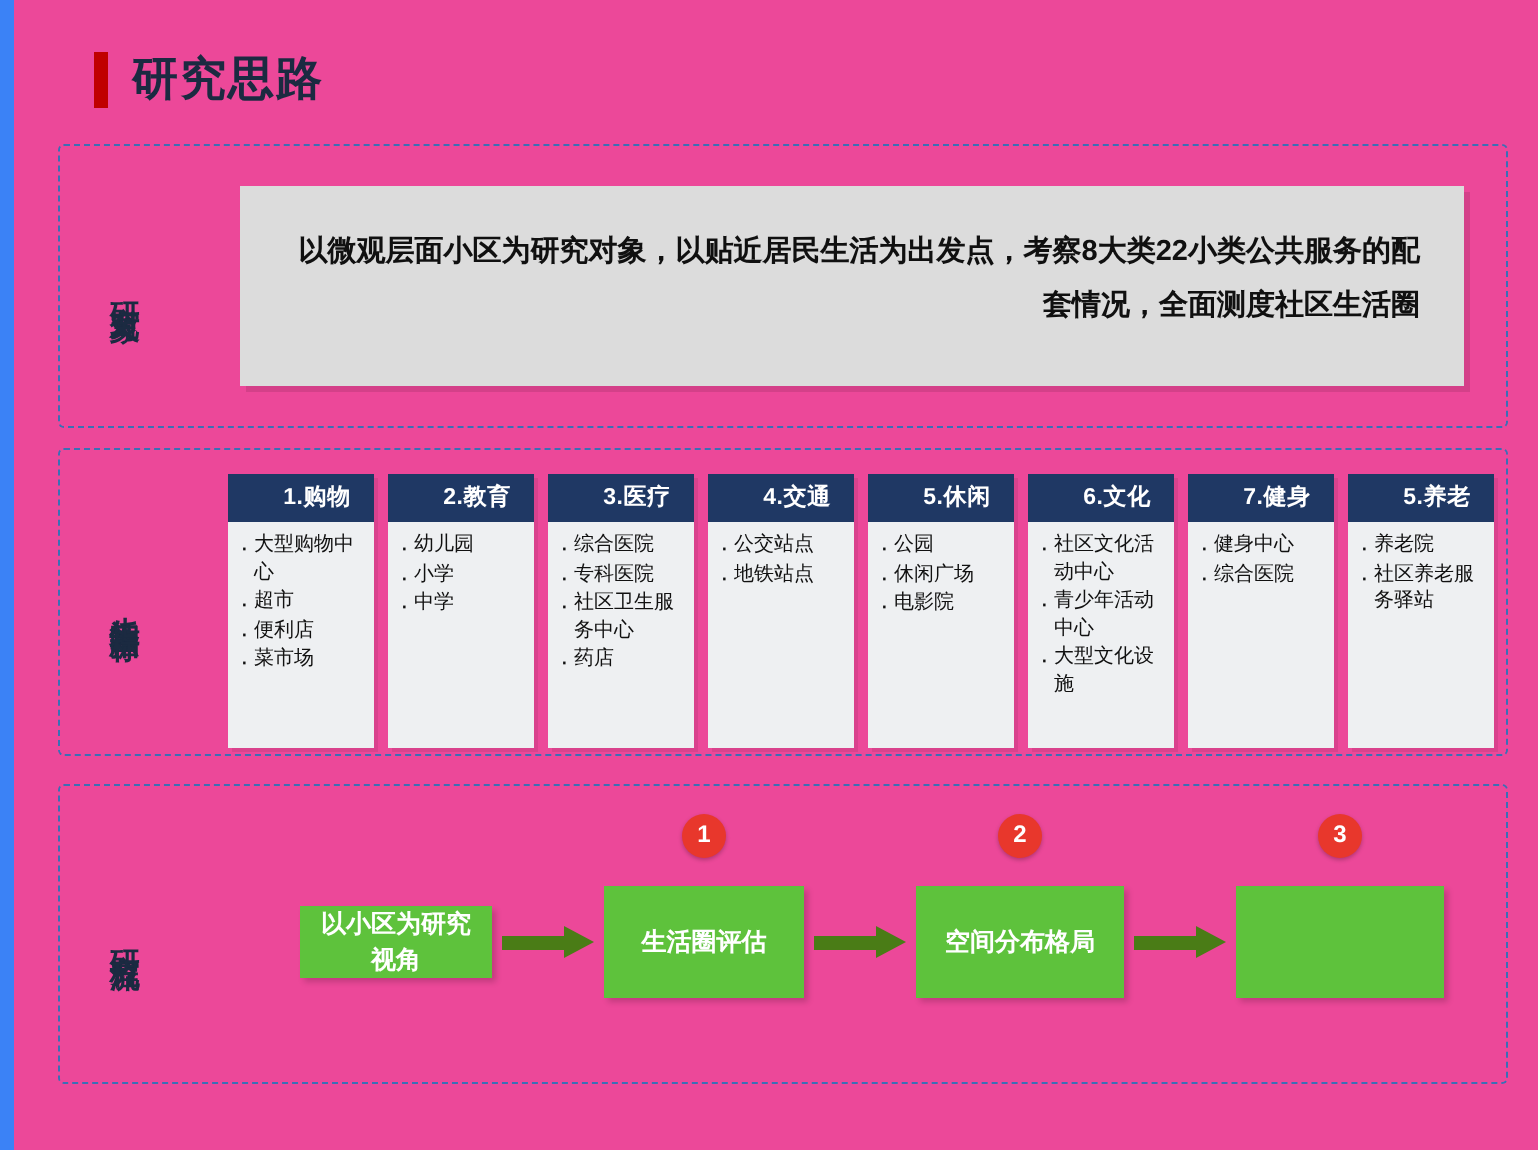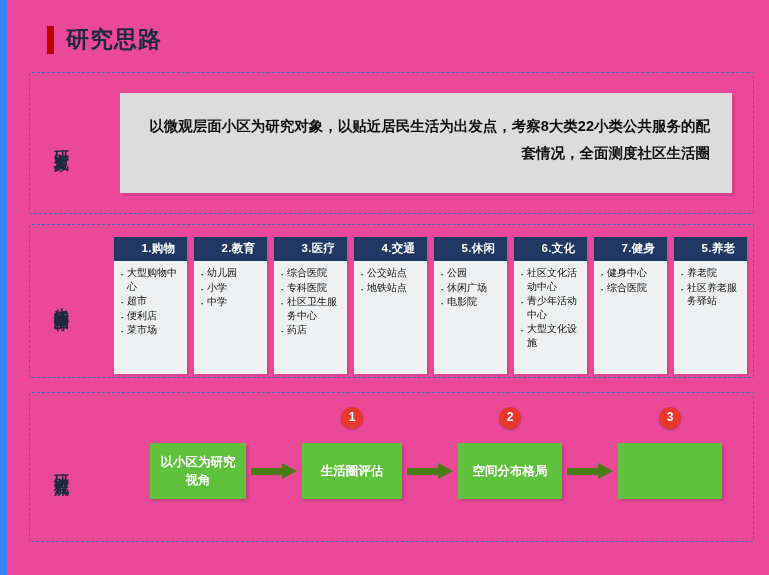--- a/index.html
+++ b/index.html
@@ -171,21 +171,21 @@
     font-weight: bold;
     text-align: center;
     line-height: 1.45;
     display: flex;
     align-items: center;
     justify-content: center;
     box-shadow: 2px 2px 3px rgba(0,0,0,0.18);
     padding: 0 6px;
     box-sizing: border-box;
   }
-  .node-1 { width: 96px; height: 56px; justify-content: flex-end; }
+  .node-1 { width: 96px; height: 36px; justify-content: flex-end; }
   .node-2 { width: 100px; height: 56px; }
   .node-3 { width: 104px; height: 56px; }
   .node-4 { width: 104px; height: 56px; }
   .arrow {
     width: 46px;
     height: 16px;
     position: relative;
     margin: 0 5px;
   }
   .arrow .shaft {

